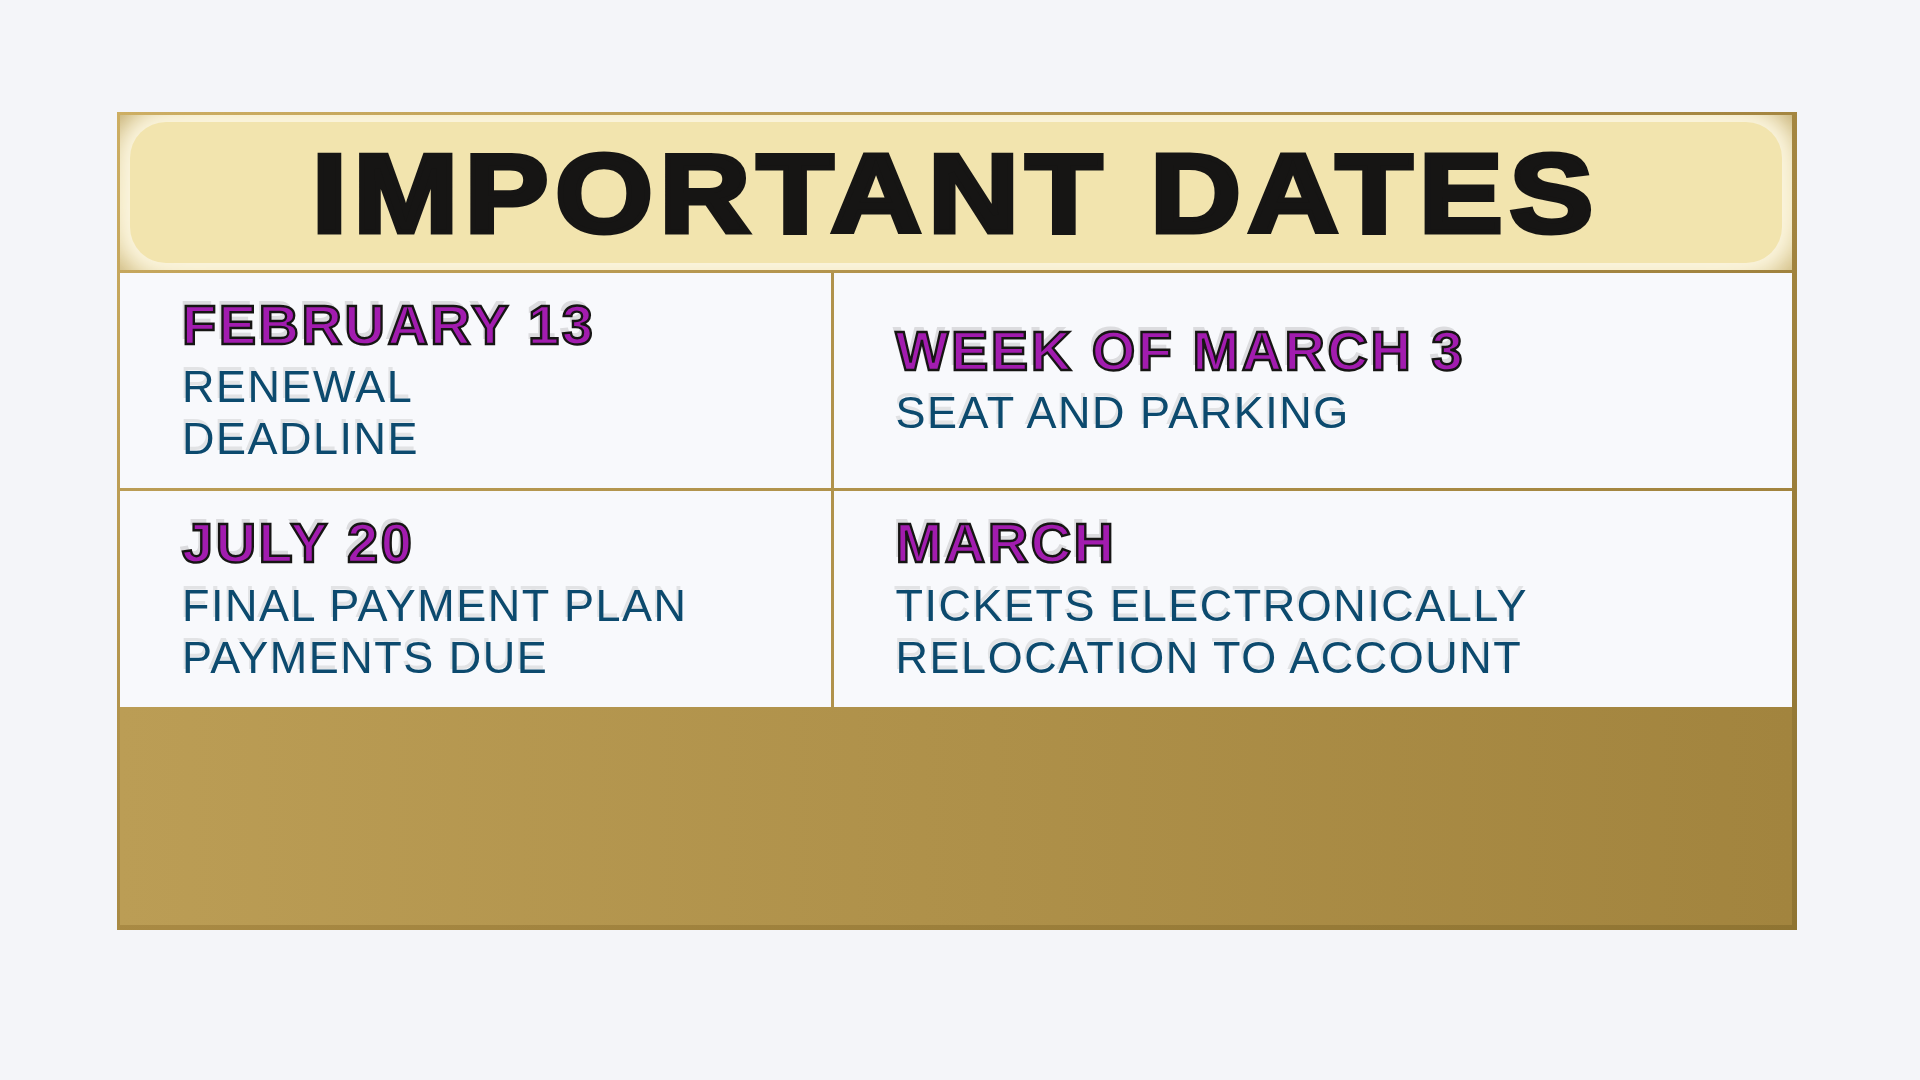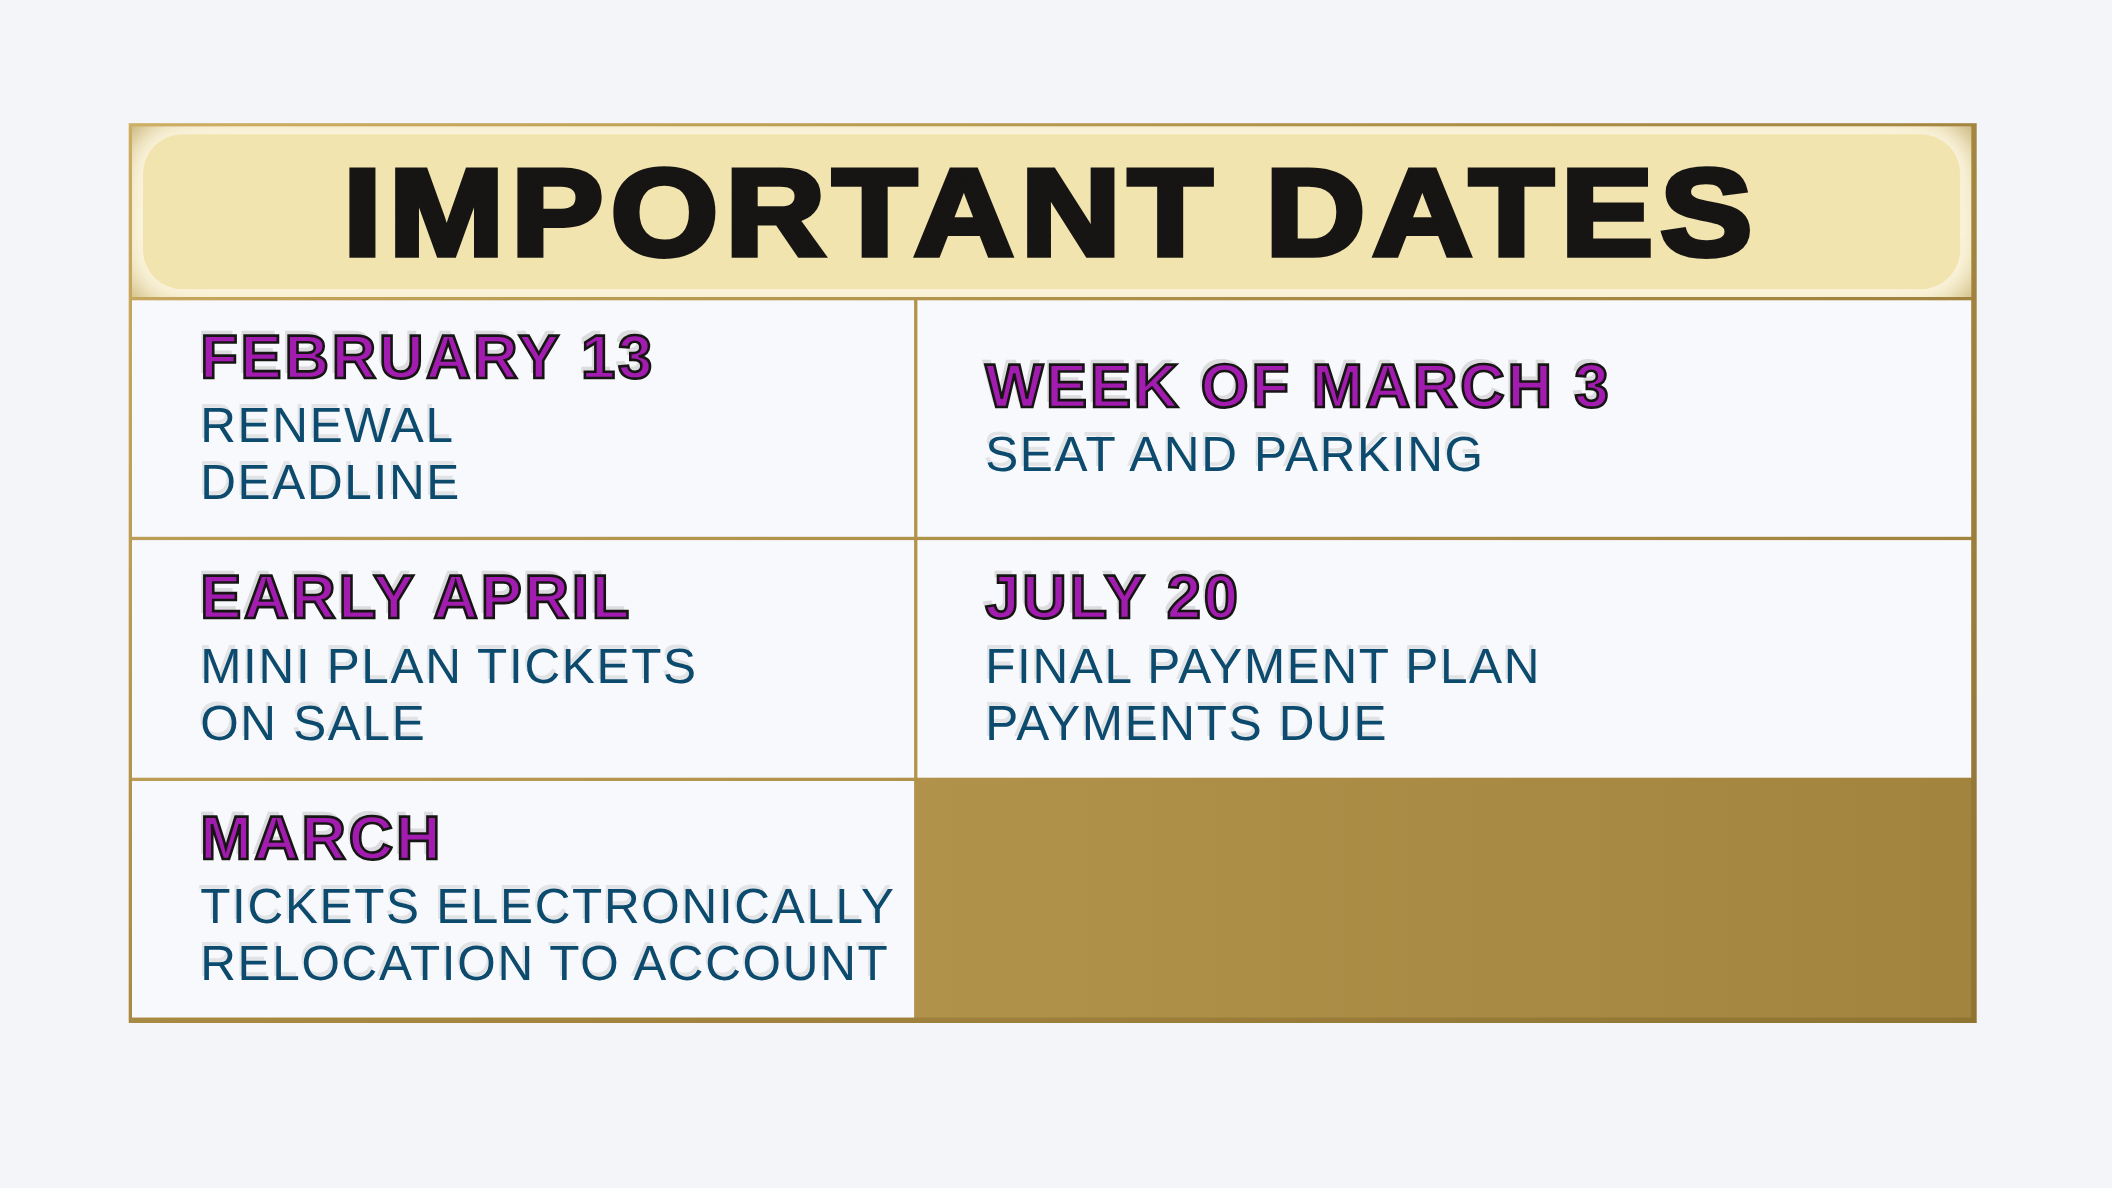--- a/index.html
+++ b/index.html
@@ -124,25 +124,20 @@
       <div class="cell-heading">FEBRUARY 13</div>
       <div class="cell-line">RENEWAL</div>
       <div class="cell-line">DEADLINE</div>
     </div>
 
     <div class="cell">
       <div class="cell-heading">WEEK OF MARCH 3</div>
       <div class="cell-line">SEAT AND PARKING</div>
     </div>
 
-    <div class="cell">
-      <div class="cell-heading">EARLY APRIL</div>
-      <div class="cell-line">MINI PLAN TICKETS</div>
-      <div class="cell-line">ON SALE</div>
-    </div>
 
 
     <div class="cell">
       <div class="cell-heading">JULY 20</div>
       <div class="cell-line">FINAL PAYMENT PLAN</div>
       <div class="cell-line">PAYMENTS DUE</div>
     </div>
 
     <div class="cell">
       <div class="cell-heading">MARCH</div>

